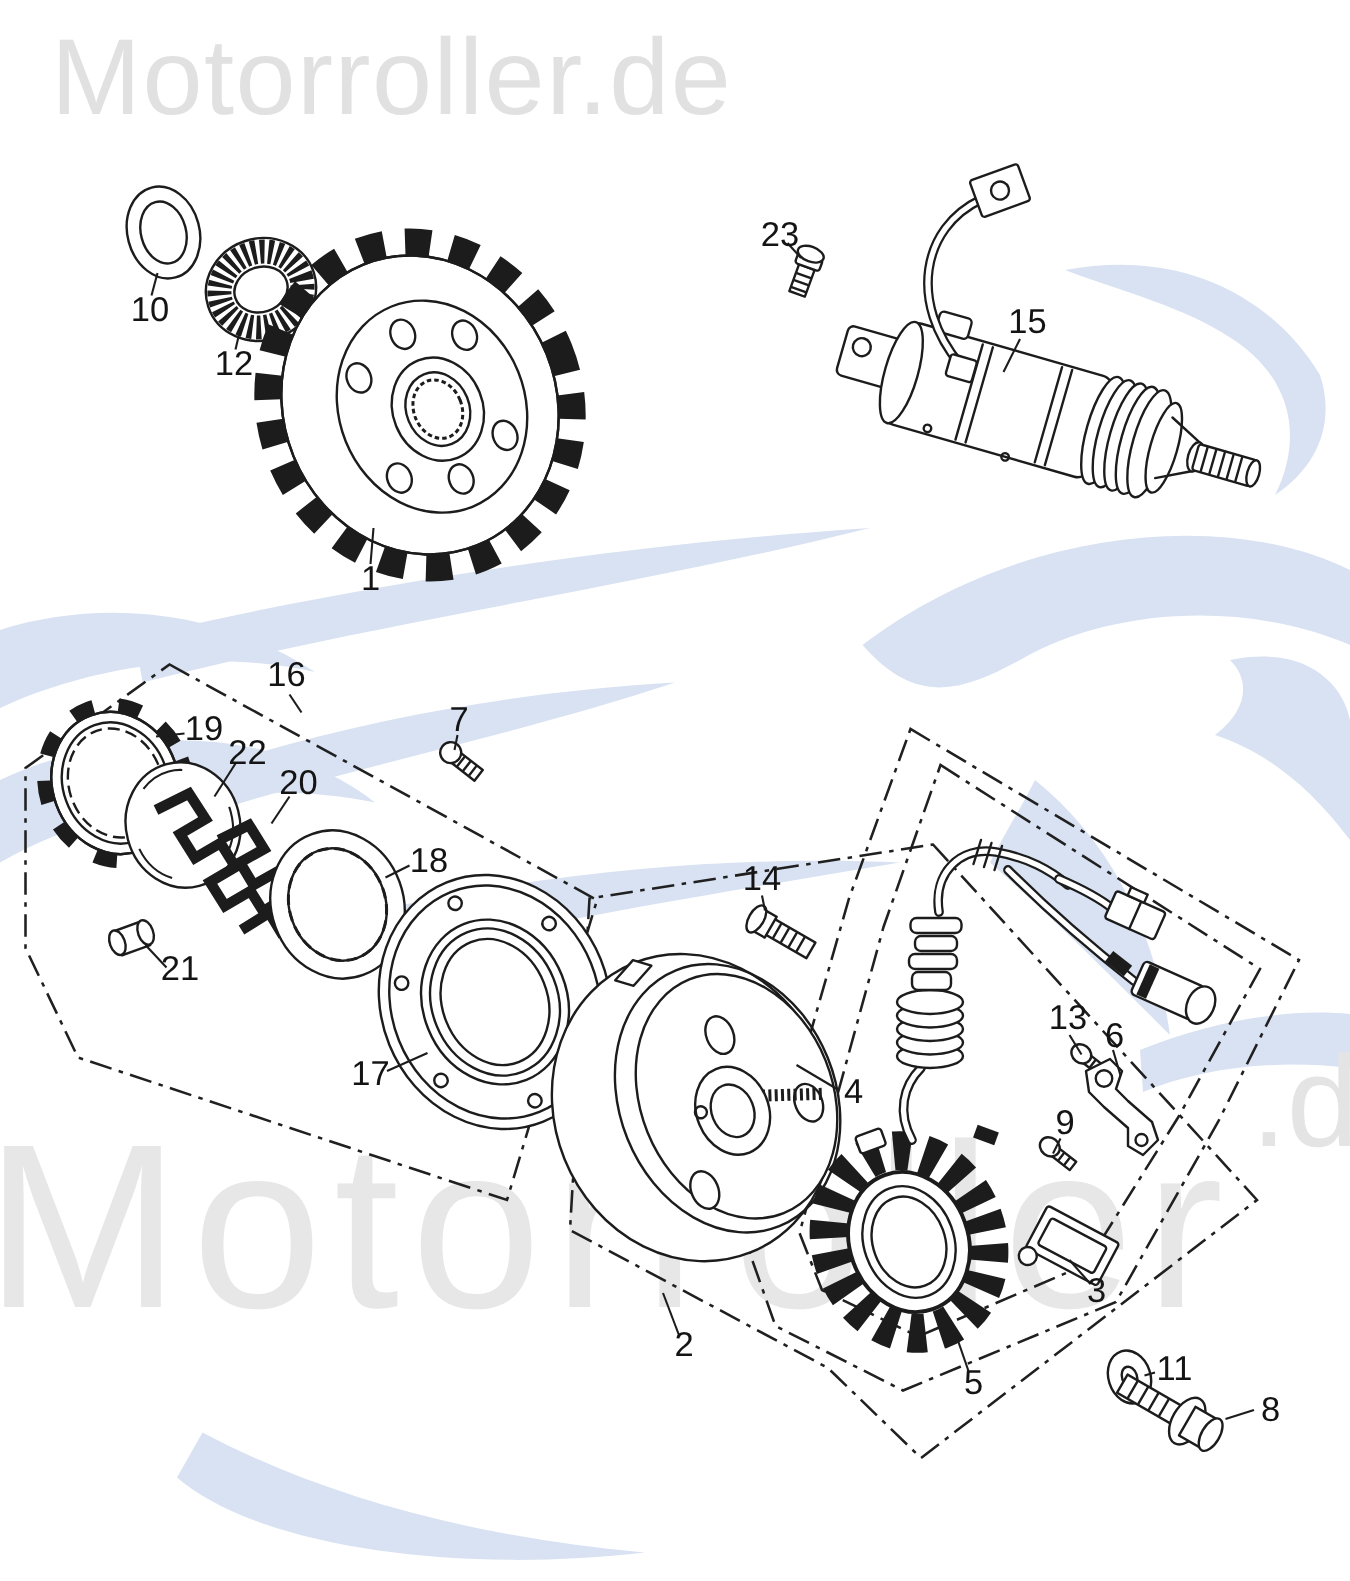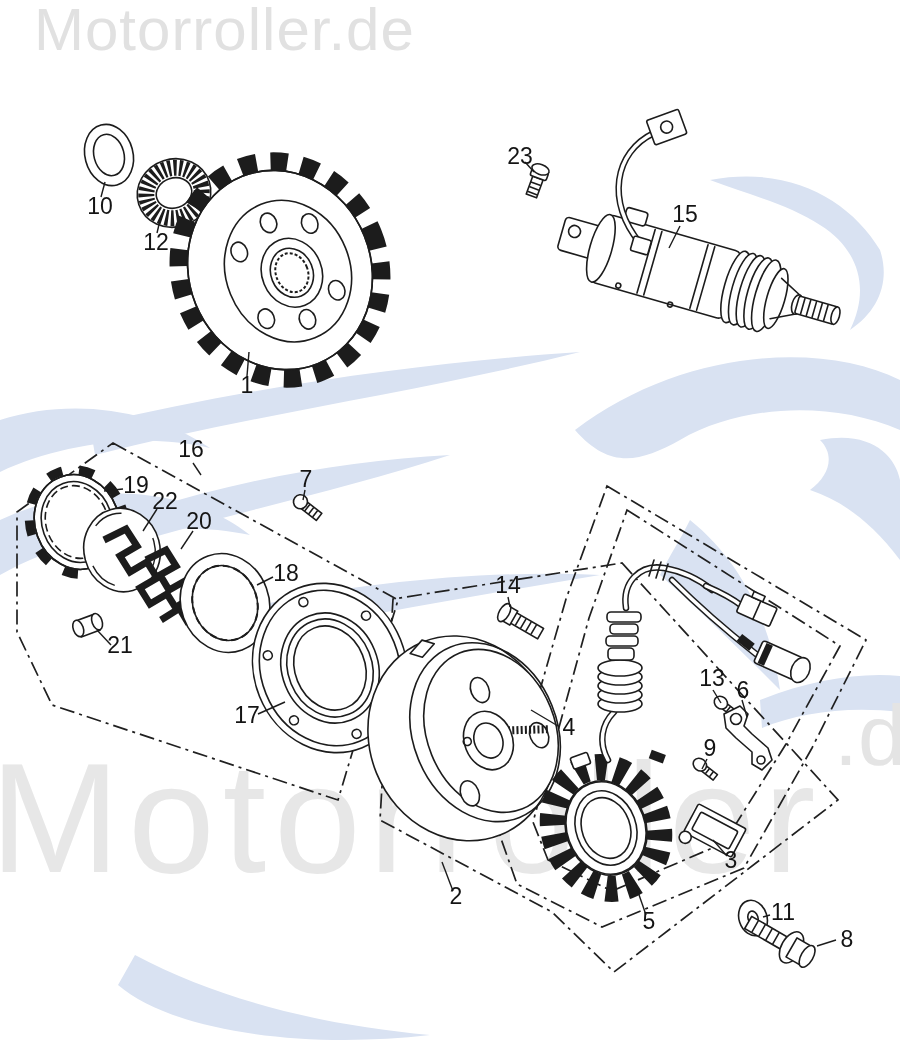--- a/index.html
+++ b/index.html
@@ -1,19 +1,19 @@
 <!DOCTYPE html>
 <html><head>
 <meta charset="utf-8">
 <style>
   html,body{margin:0;padding:0;background:#fff;}
   .canvas{position:relative;width:900px;height:1054px;background:#fff;overflow:hidden;
           font-family:"Liberation Sans",sans-serif;}
   .wm{position:absolute;color:#e3e3e3;white-space:nowrap;user-select:none;line-height:1;}
-  .wm-top{left:34px;top:0;font-size:60px;letter-spacing:1px;color:#e1e1e1;}
+  .wm-top{left:34px;top:16px;font-size:72px;letter-spacing:1px;color:#e1e1e1;}
   .wm-bottom{left:-10px;top:740px;font-size:156px;letter-spacing:8px;color:#e7e7e7;}
   .wm-de{left:834px;top:692px;font-size:86px;color:#e4e4e4;}
   svg{position:absolute;left:0;top:0;}
   .sw{fill:#d9e2f2;stroke:none;}
   .ln{fill:none;stroke:#1c1c1c;stroke-width:1.6;stroke-linecap:round;stroke-linejoin:round;}
   .fw{fill:#ffffff;stroke:#1c1c1c;stroke-width:1.6;stroke-linejoin:round;}
   .thick{fill:none;stroke:#1c1c1c;stroke-width:7;stroke-linejoin:miter;}
   .dashbox{fill:none;stroke:#202020;stroke-width:1.7;stroke-dasharray:15 5 3 5;}
   .wire{fill:none;stroke:#1c1c1c;stroke-width:6.5;stroke-linecap:round;}
   .wirecore{fill:none;stroke:#ffffff;stroke-width:3.5;stroke-linecap:round;}

